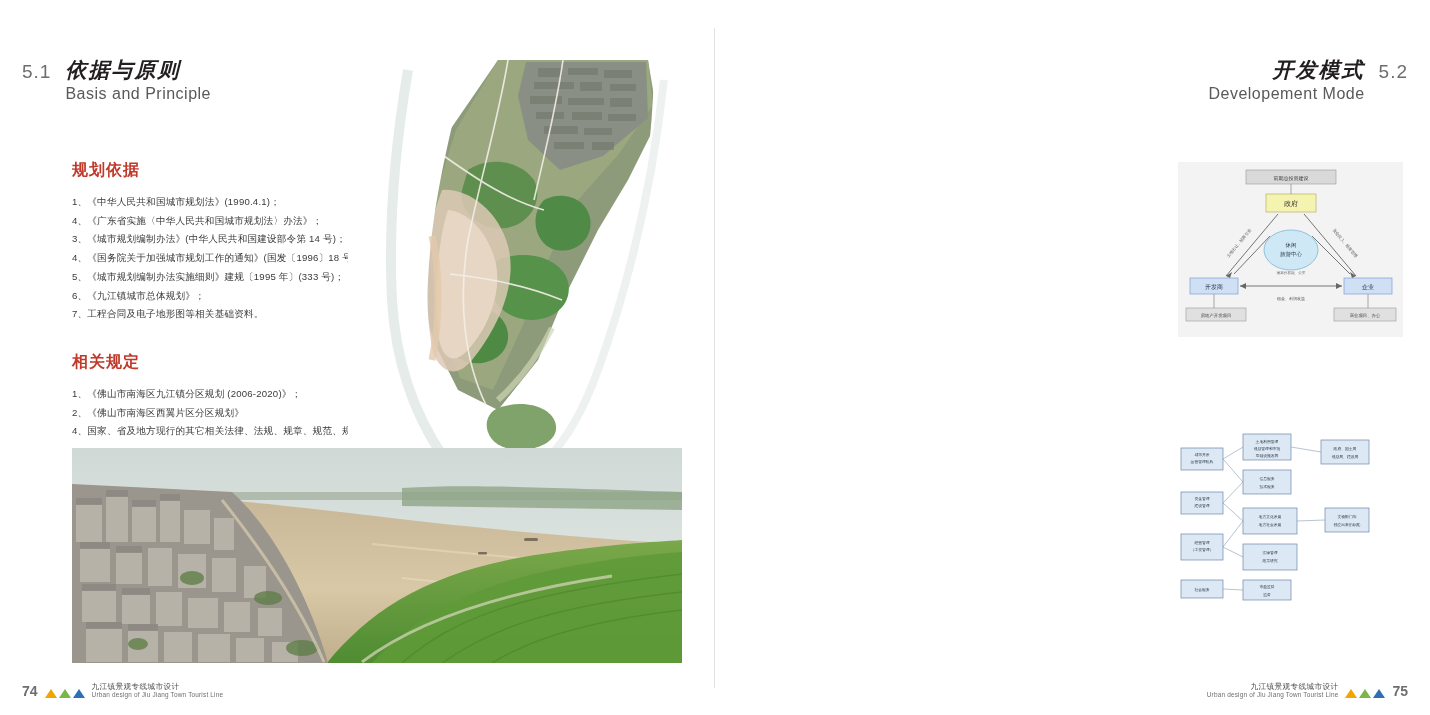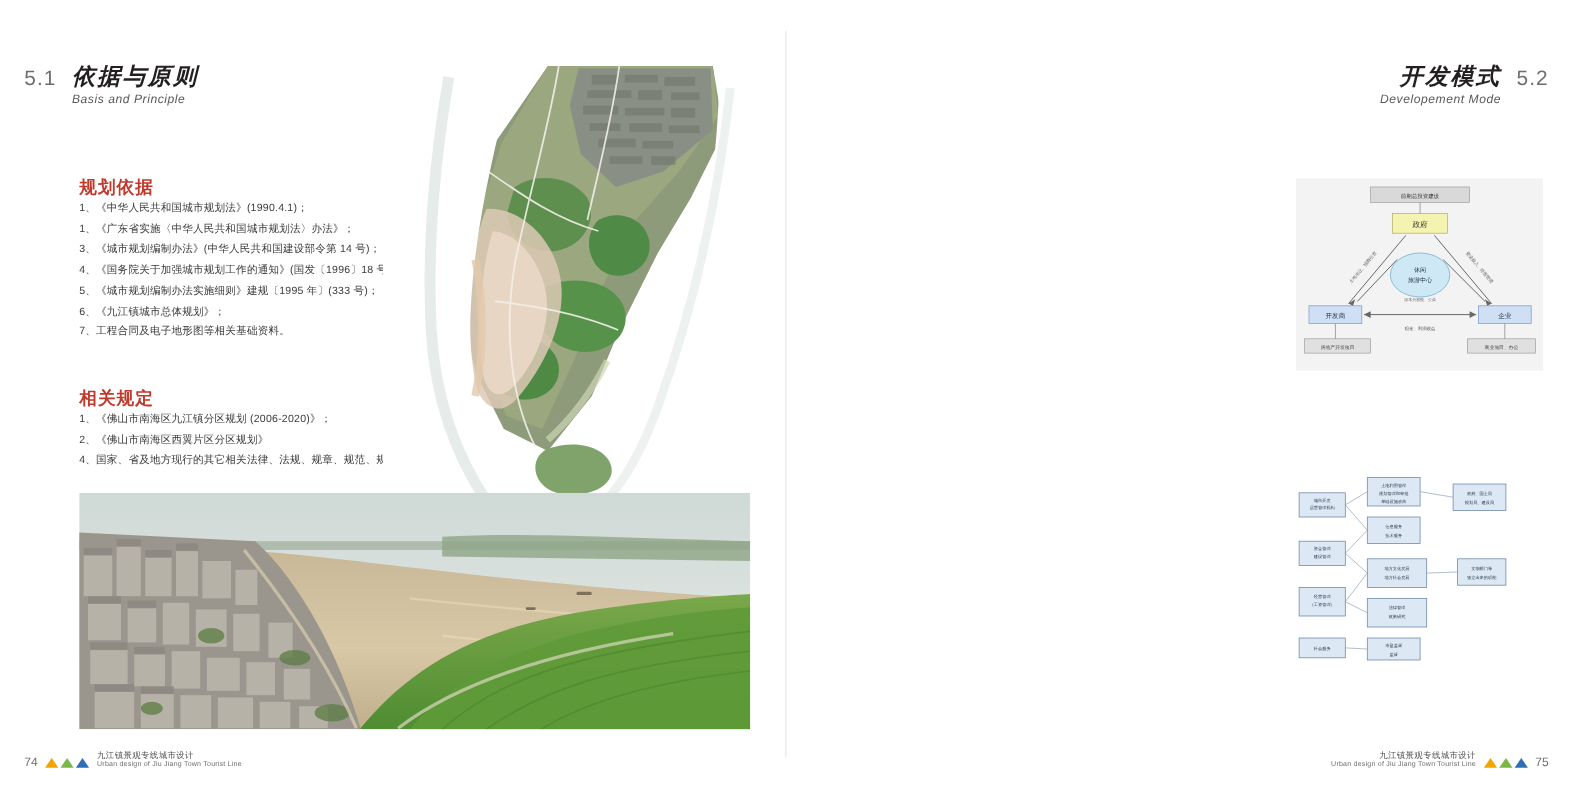--- a/index.html
+++ b/index.html
@@ -13,43 +13,43 @@
   .page-right{left:715px;}
   .divider{position:absolute;left:714px;top:28px;width:1px;height:660px;background:#e3e3e3;}
 
   
   .hdr{position:absolute;display:flex;align-items:flex-start;}
   .hdr-left{left:22px;top:58px;}
   .hdr-right{right:22px;top:58px;justify-content:flex-end;}
   .sec-num{font-size:19px;color:#6d6e71;letter-spacing:1px;font-weight:400;line-height:1;padding-top:4px;}
   .hdr-titles{margin:0 14px;}
   .hdr-cn{font-size:21px;font-weight:bold;color:#231f20;letter-spacing:2px;line-height:1.1;font-style:italic;}
-  .hdr-en{font-size:11px;color:#58595b;letter-spacing:.5px;margin-top:4px;font-style:italic;}
+  .hdr-en{font-size:16px;color:#58595b;letter-spacing:.5px;margin-top:4px;}
   .hdr-right .hdr-titles{text-align:right;}
 
   
   .blk-title{font-size:16px;font-weight:bold;color:#c0392b;letter-spacing:1px;}
-  .lst{}
+  .lst{margin-top:12px;}
   .lst div{font-size:9.6px;color:#3a3a3a;line-height:1.95;letter-spacing:.2px;}
 
   #plan-basis{position:absolute;left:72px;top:160px;width:320px;}
   #related-rules{position:absolute;left:72px;top:352px;width:330px;}
 
   
   .img-sat{position:absolute;left:348px;top:60px;width:330px;height:400px;}
   .img-photo{position:absolute;left:72px;top:448px;width:610px;height:215px;}
 
   .diagram1{position:absolute;left:1178px;top:162px;width:225px;height:175px;}
   .diagram2{position:absolute;left:1175px;top:430px;width:230px;height:185px;}
 
   
   .footer{position:absolute;bottom:16px;display:flex;align-items:flex-end;}
   .footer-left{left:22px;}
   .footer-right{right:22px;}
-  .pg-no{font-size:11px;color:#6d6e71;}
+  .pg-no{font-size:14px;color:#6d6e71;font-weight:bold;}
   .foot-txt{line-height:1.25;}
   .foot-cn{font-size:7.6px;color:#4d4d4d;letter-spacing:.4px;}
   .foot-en{font-size:6.4px;color:#6d6e71;letter-spacing:.2px;}
   .mtns{display:inline-flex;align-items:flex-end;gap:2px;margin:0 7px 1px 7px;}
   .mtn{width:0;height:0;border-left:6px solid transparent;border-right:6px solid transparent;}
   .m-or{border-bottom:9px solid #f0a500;}
   .m-gr{border-bottom:9px solid #7ab648;}
   .m-bl{border-bottom:9px solid #2f6fb5;}
 </style>
 </head>
@@ -62,21 +62,21 @@
     <div class="hdr-titles">
       <div class="hdr-cn">依据与原则</div>
       <div class="hdr-en">Basis and Principle</div>
     </div>
   </div>
 
   <div id="plan-basis">
     <div class="blk-title">规划依据</div>
     <div class="lst">
       <div>1、《中华人民共和国城市规划法》(1990.4.1)；</div>
-      <div>1、《广东省实施〈中华人民共和国城市规划法〉办法》；</div>
+      <div>4、《广东省实施〈中华人民共和国城市规划法〉办法》；</div>
       <div>3、《城市规划编制办法》(中华人民共和国建设部令第 14 号)；</div>
       <div>4、《国务院关于加强城市规划工作的通知》(国发〔1996〕18 号)；</div>
       <div>5、《城市规划编制办法实施细则》建规〔1995 年〕(333 号)；</div>
       <div>6、《九江镇城市总体规划》；</div>
       <div>7、工程合同及电子地形图等相关基础资料。</div>
     </div>
   </div>
 
   <div id="related-rules">
     <div class="blk-title">相关规定</div>

